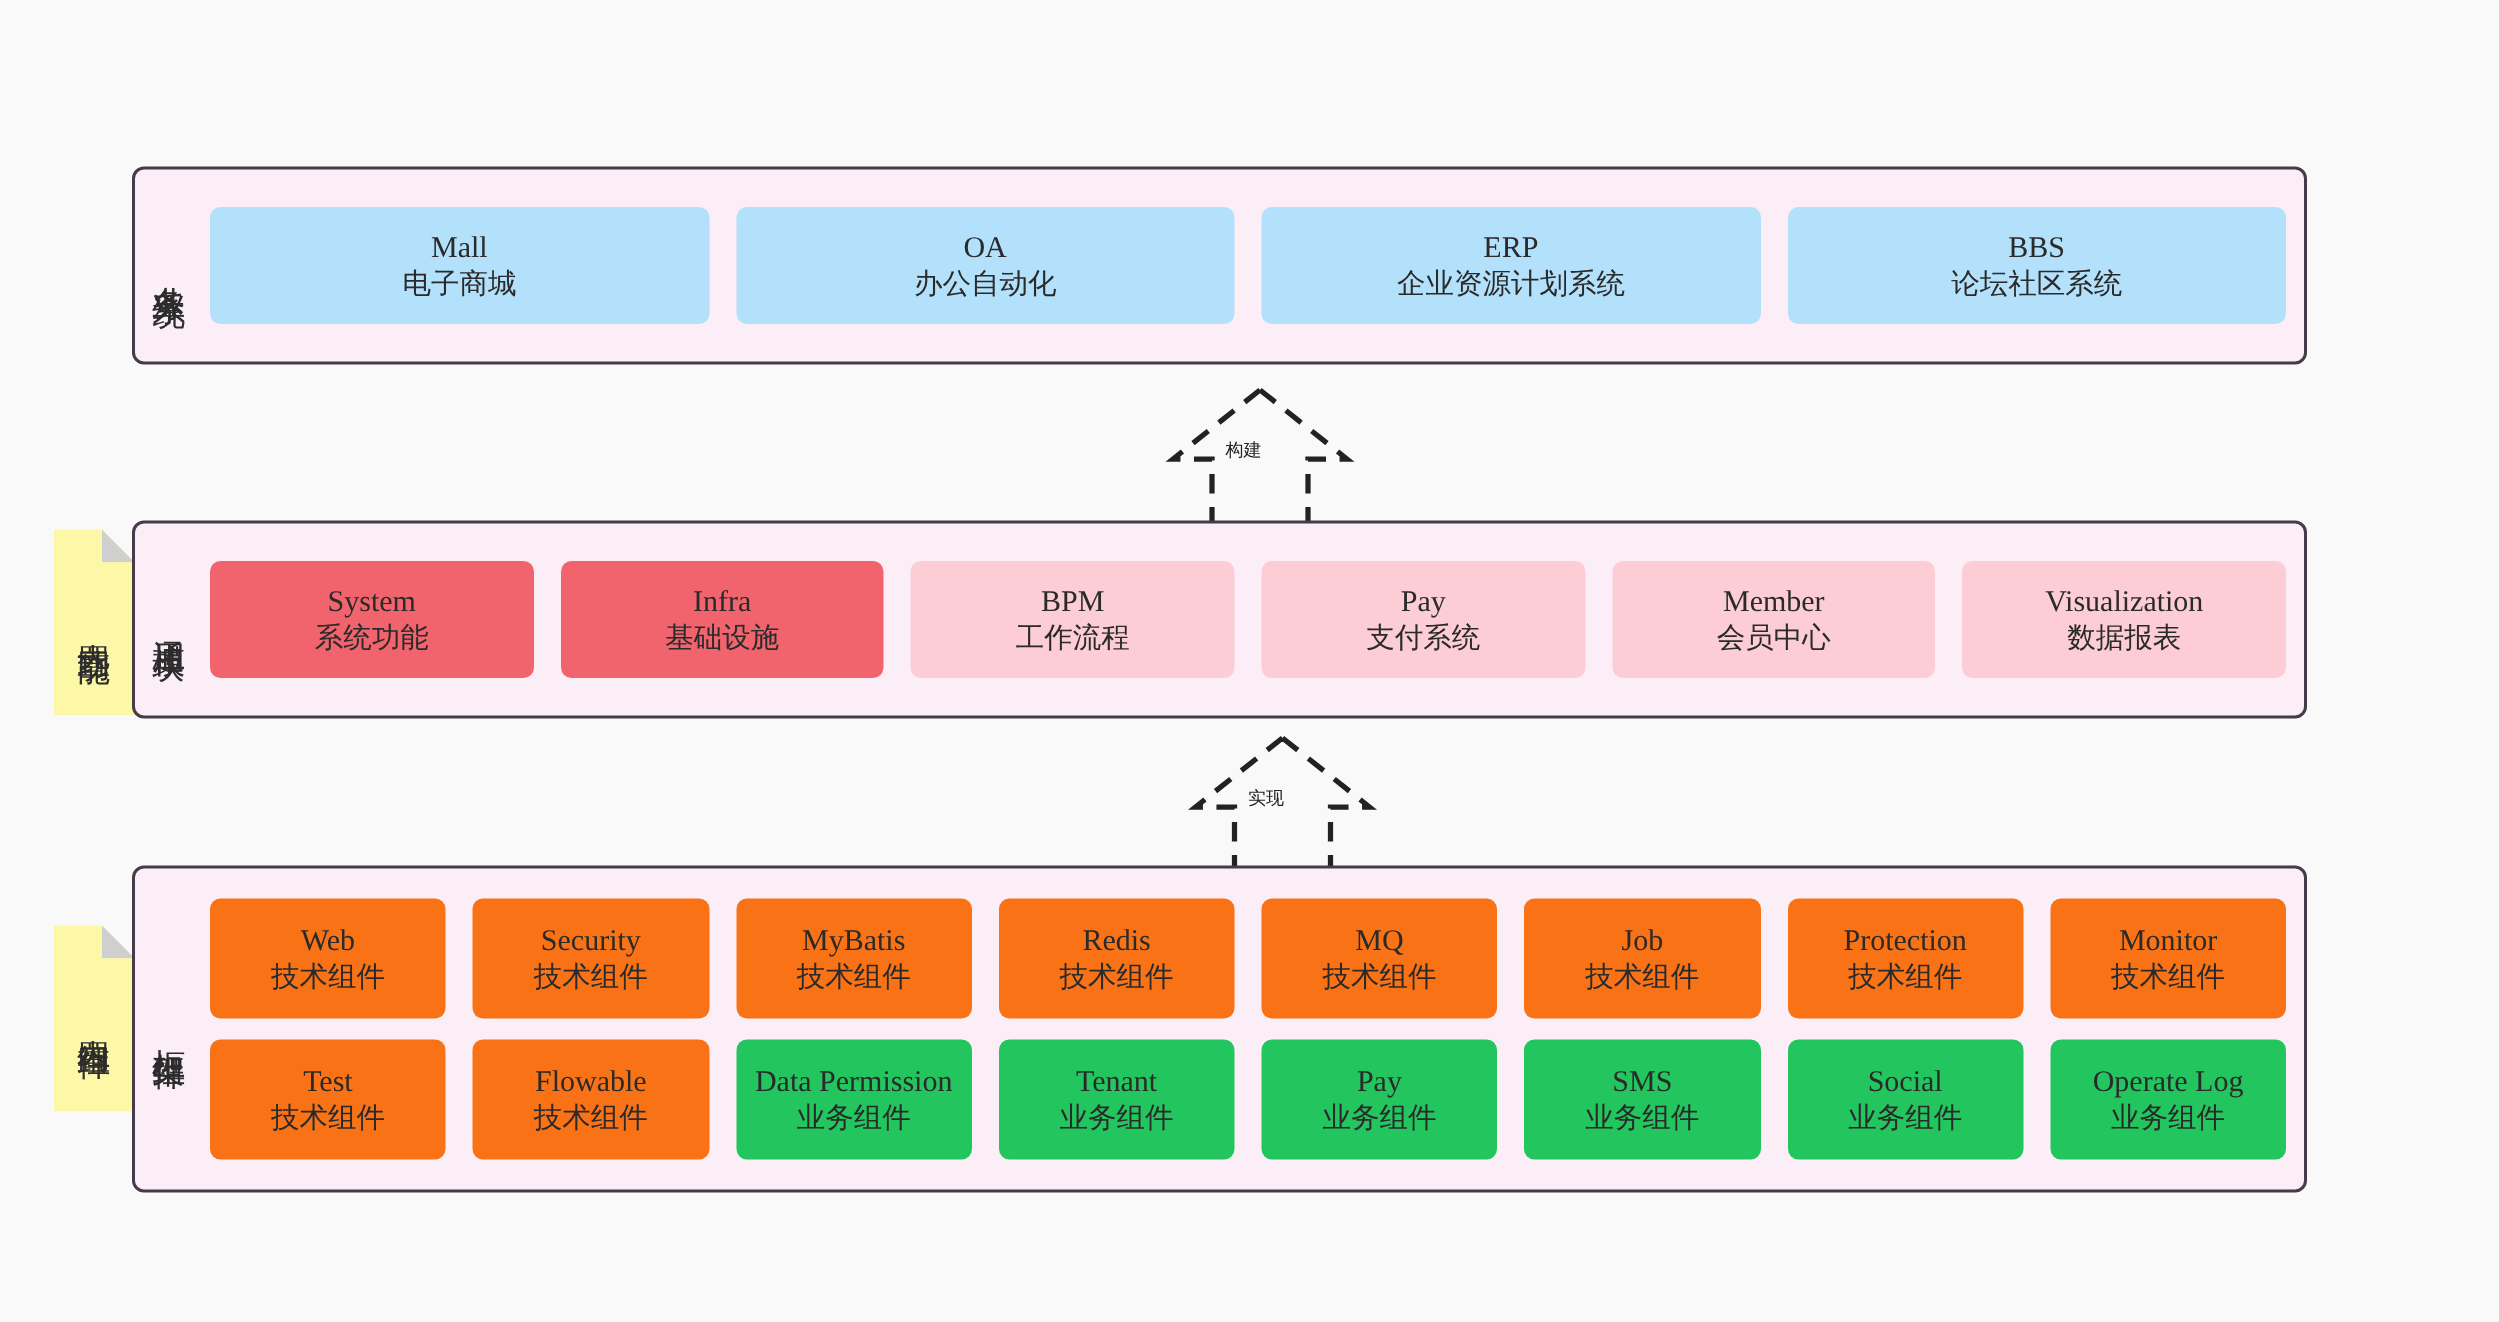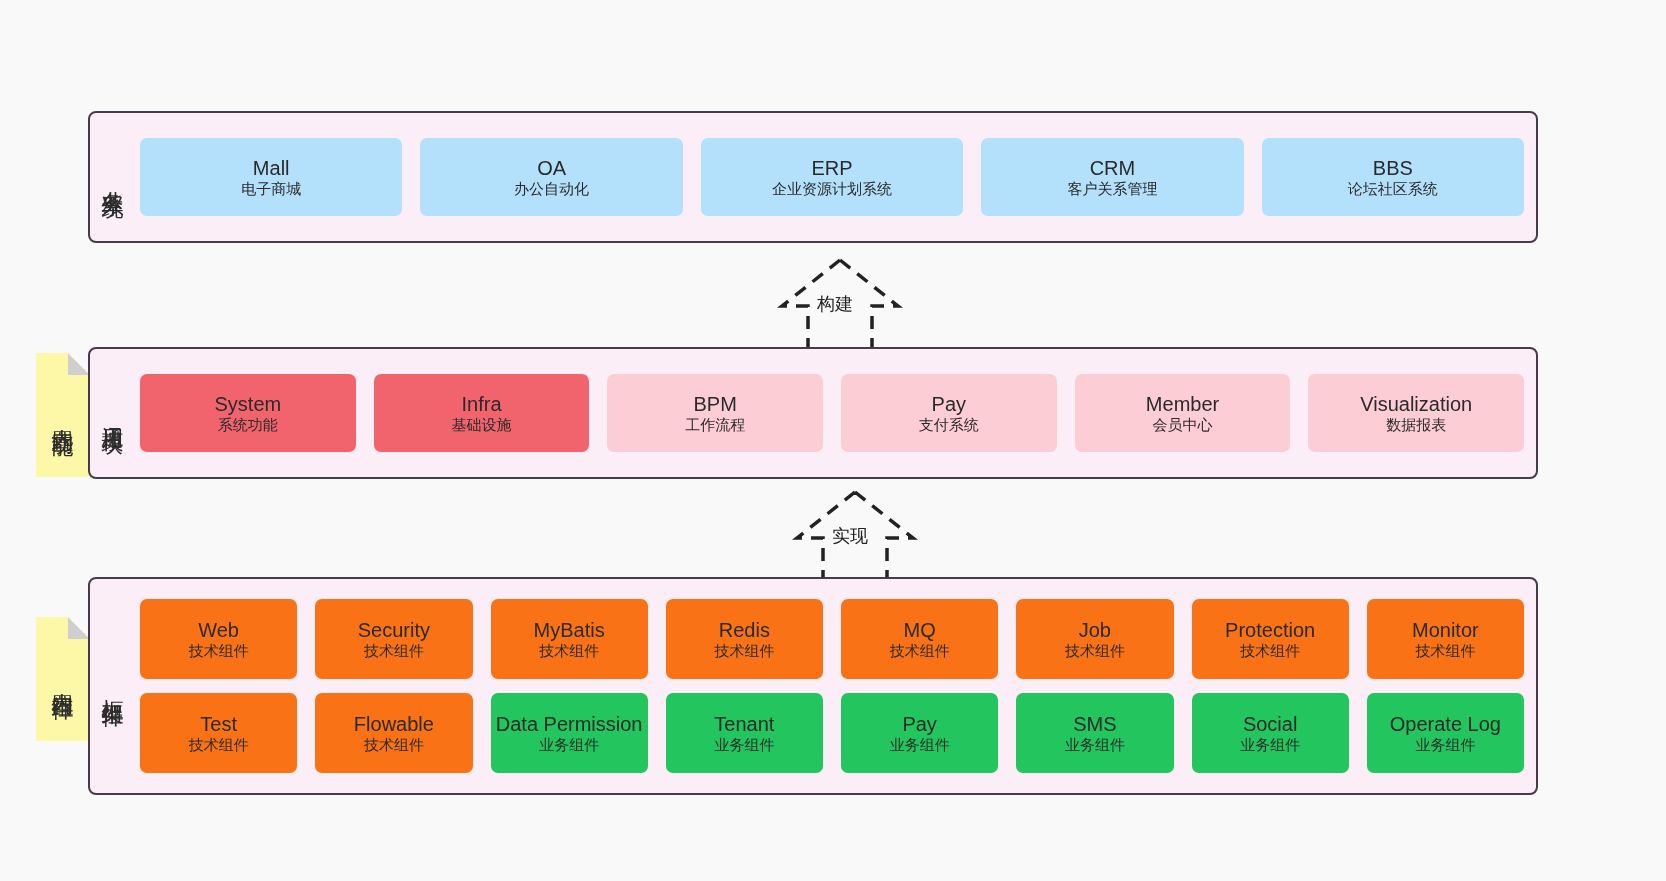--- a/index.html
+++ b/index.html
@@ -7,20 +7,21 @@
     padding: 0;
     background: #f8f8f8;
     font-family: "Liberation Sans", "DejaVu Sans", sans-serif;
   }
   #canvas {
     position: relative;
     width: 1666px;
     height: 881px;
     background: #f9f9f9;
     overflow: hidden;
+    font-family: Liberation Serif, serif;
   }
 
   
   .layer {
     position: absolute;
     background: #fbeef6;
     border: 2px solid #463b4b;
     border-radius: 8px;
     box-sizing: border-box;
     display: flex;
@@ -60,21 +61,21 @@
     flex-direction: column;
     align-items: center;
     justify-content: center;
     text-align: center;
     color: #2a2a2a;
     line-height: 1.22;
     box-sizing: border-box;
     padding: 4px 2px;
   }
   .cell .t1 { font-size: 20px; }
-  .cell .t2 { font-size: 15px; }
+  .cell .t2 { font-size: 19px; }
 
   
   #layer-business { left: 88px; top: 111px; width: 1450px; height: 132px; }
   #layer-business .row { height: 78px; }
   .c-blue { background: #b3e0fb; }
 
   
   #layer-common { left: 88px; top: 347px; width: 1450px; height: 132px; }
   #layer-common .row { height: 78px; }
   .c-red   { background: #f1646e; }
@@ -114,21 +115,21 @@
     clip-path: polygon(0 0, 100% 100%, 0 100%);
   }
   #note-functions  { left: 36px; top: 353px; width: 54px; height: 124px; }
   #note-components { left: 36px; top: 617px; width: 54px; height: 124px; }
 
   
   .arrow { position: absolute; }
   .arrow svg { display: block; }
   .arrow-label {
     position: absolute;
-    font-size: 18px;
+    font-size: 12px;
     color: #222;
     background: #f9f9f9;
     padding: 0 2px;
     white-space: nowrap;
     user-select: none;
   }
   #arrow-build  { left: 750px; top: 256px; width: 180px; height: 92px; }
   #arrow-build  .arrow-label { left: 65px; top: 36px; }
   #arrow-impl   { left: 765px; top: 488px; width: 180px; height: 92px; }
   #arrow-impl   .arrow-label { left: 65px; top: 36px; }
@@ -148,24 +149,20 @@
         </div>
         <div class="cell c-blue">
           <span class="t1">OA</span>
           <span class="t2">办公自动化</span>
         </div>
         <div class="cell c-blue">
           <span class="t1">ERP</span>
           <span class="t2">企业资源计划系统</span>
         </div>
         <div class="cell c-blue">
-          <span class="t1">CRM</span>
-          <span class="t2">客户关系管理</span>
-        </div>
-        <div class="cell c-blue">
           <span class="t1">BBS</span>
           <span class="t2">论坛社区系统</span>
         </div>
       </div>
     </div>
   </div>
 
   <div class="arrow" id="arrow-build">
     <svg width="180" height="92" viewBox="0 0 180 92">
       <path d="M90 4 L148 50 L122 50 L122 92 M90 4 L32 50 L58 50 L58 92" fill="none" stroke="#222" stroke-width="3.5" stroke-dasharray="13 9" stroke-linecap="butt"></path>

